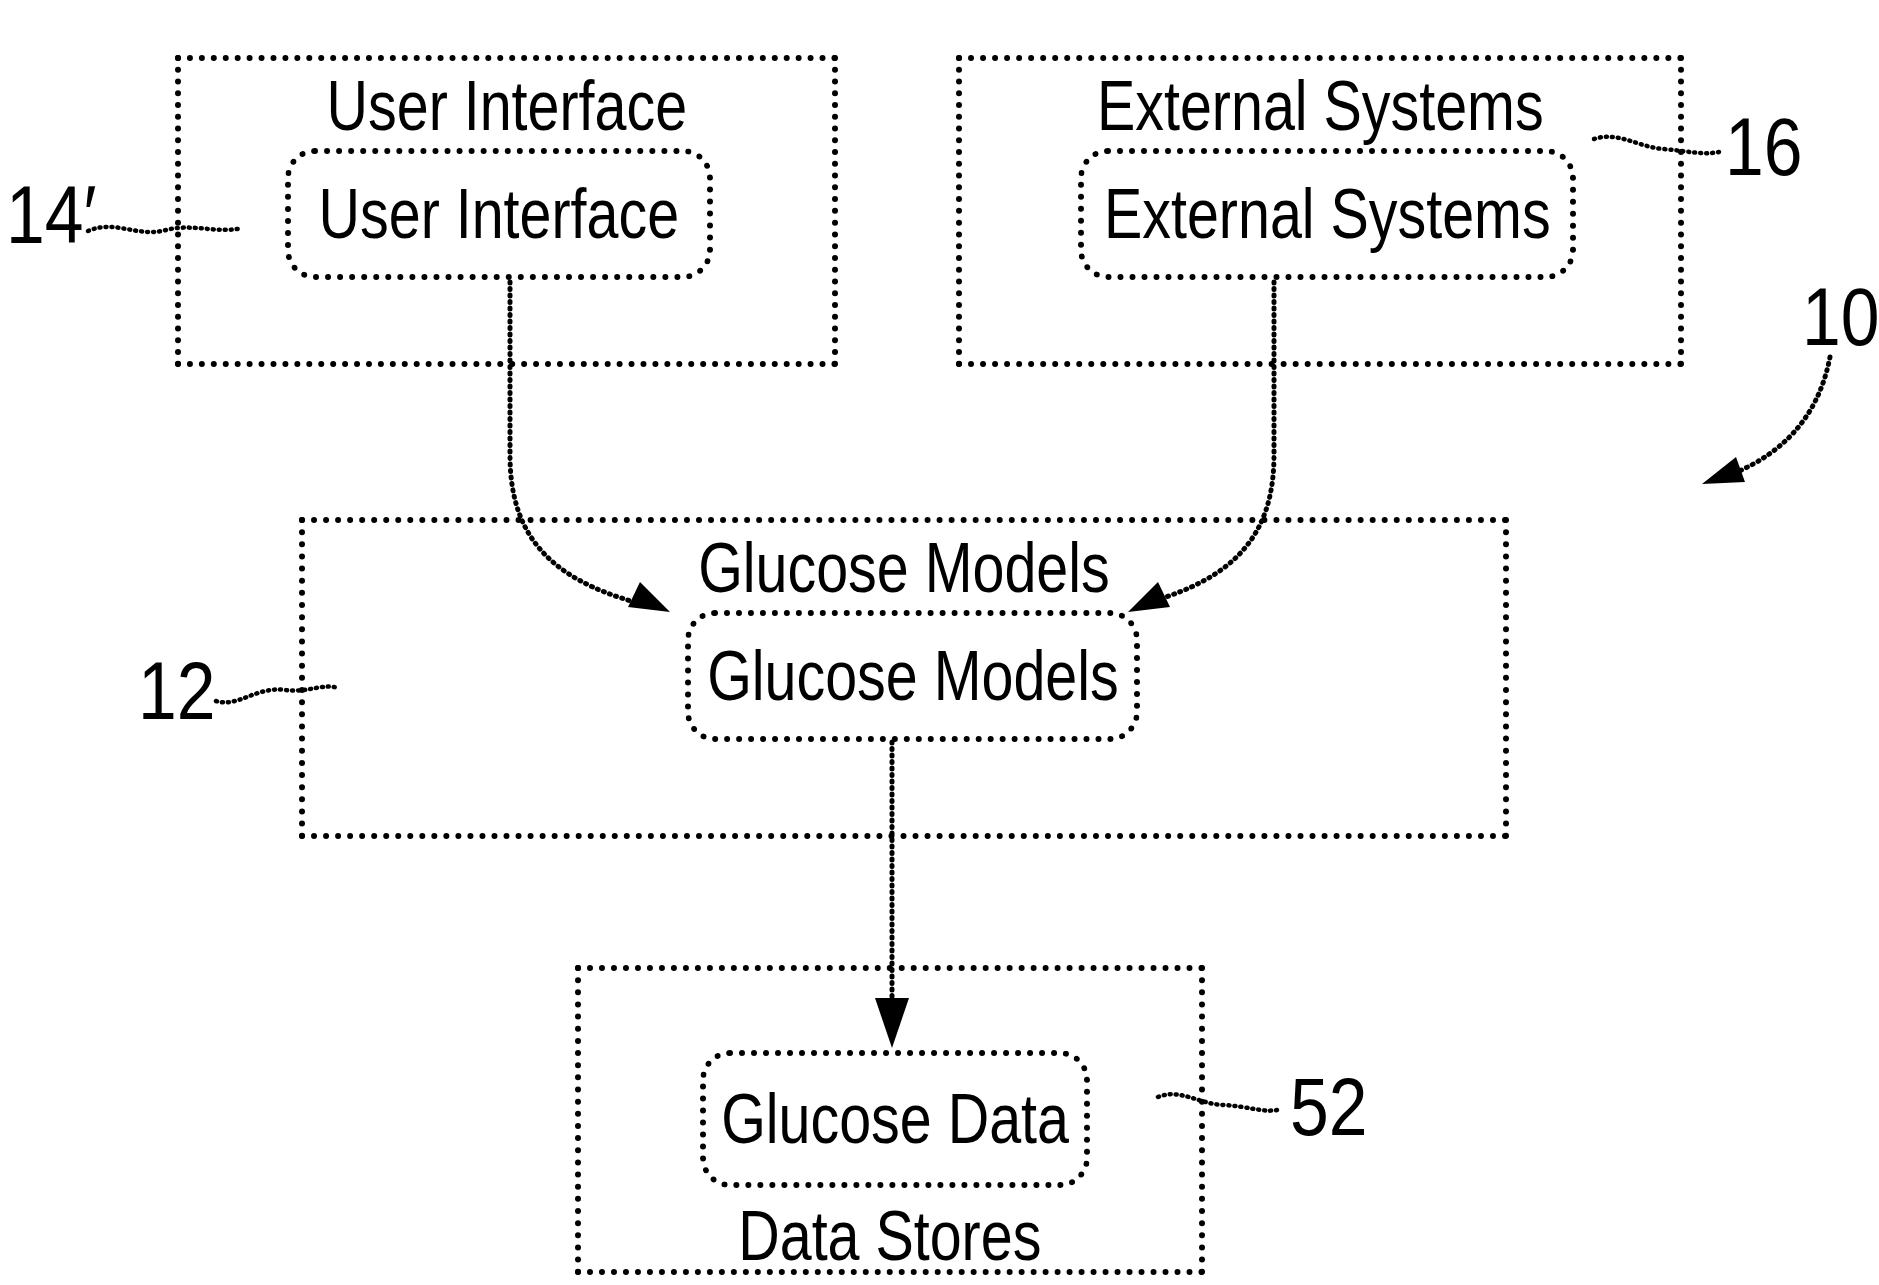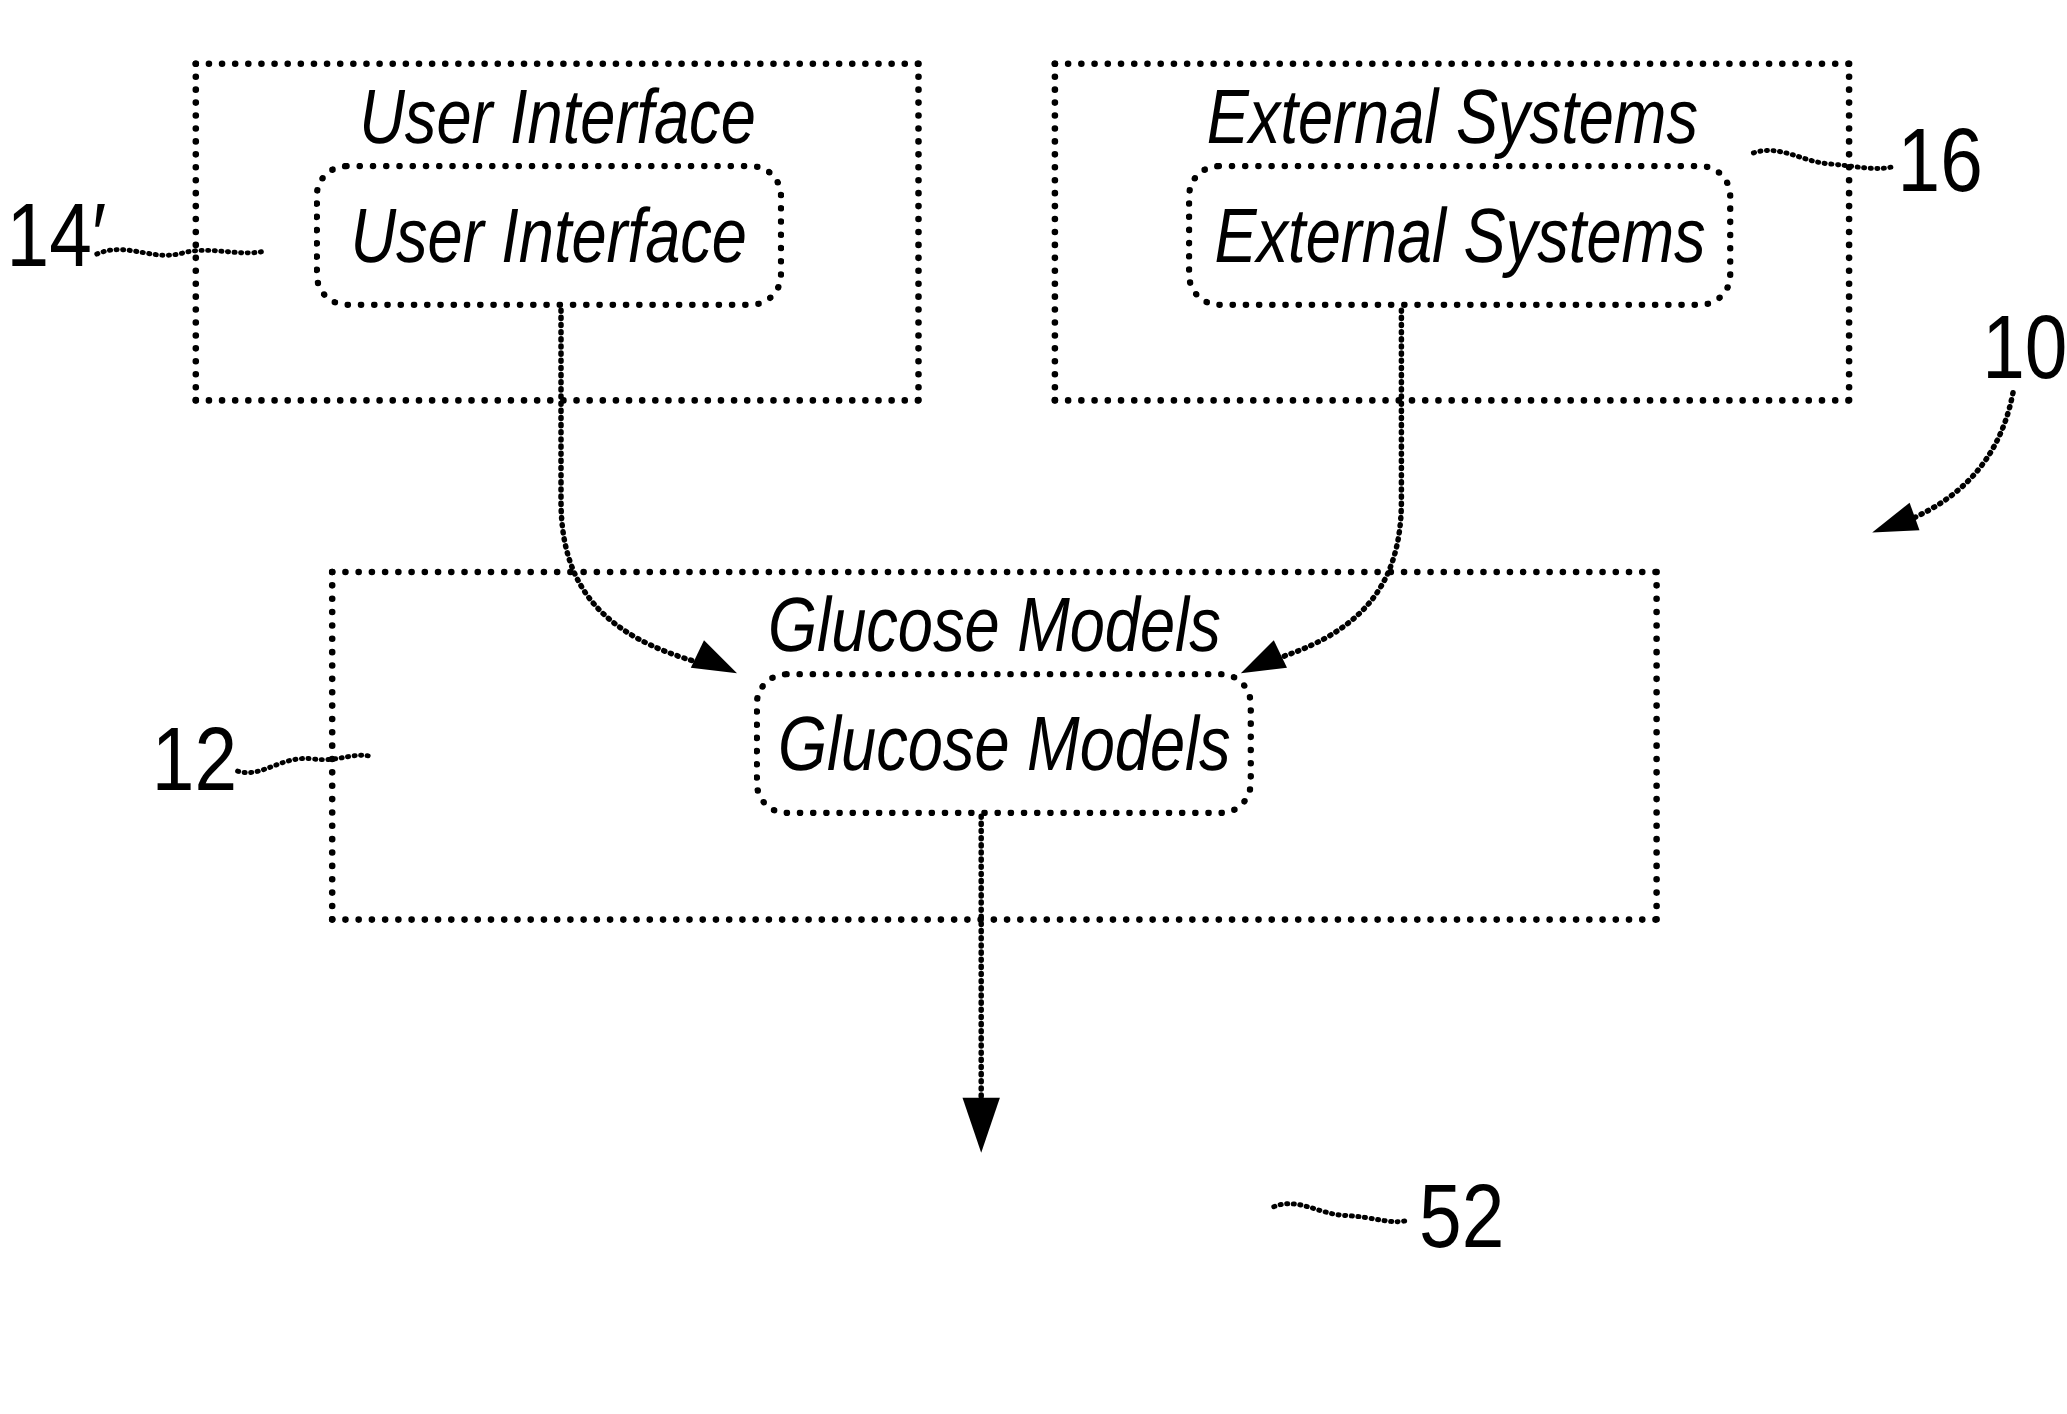--- a/index.html
+++ b/index.html
@@ -14,21 +14,20 @@
     height: 1285px;
     background: #ffffff;
     overflow: hidden;
     color: #000;
   }
   .outer-box {
     position: absolute;
     box-sizing: border-box;
     border: 6px dotted #000;
     background: transparent;
-    font-style: italic;
   }
   .inner-box {
     position: absolute;
     box-sizing: border-box;
     border: 6px dotted #000;
     border-radius: 30px;
     display: flex;
     align-items: center;
     justify-content: center;
     background: transparent;
@@ -111,20 +110,28 @@
 
   <div class="outer-box" style="left:299px; top:517px; width:1210px; height:322px;">
     <div class="box-title" style="top:10px;">
       <span class="cond">Glucose Models</span>
     </div>
     <div class="inner-box" style="left:380px; top:87px; width:455px; height:132px;">
       <span class="cond inner-label">Glucose Models</span>
     </div>
   </div>
 
+  <div class="outer-box" style="left:575px; top:965px; width:630px; height:310px;">
+    <div class="inner-box" style="left:119px; top:79px; width:390px; height:138px;">
+      <span class="cond inner-label">Glucose Data</span>
+    </div>
+    <div class="box-title" style="top:230px;">
+      <span class="cond">Data Stores</span>
+    </div>
+  </div>
 
   <div class="ref-num" style="left:6px; top:174px;">14′</div>
   <div class="ref-num" style="left:1725px; top:106px;">16</div>
   <div class="ref-num" style="left:138px; top:650px;">12</div>
   <div class="ref-num" style="left:1290px; top:1066px;">52</div>
   <div class="ref-num" style="left:1802px; top:276px;">10</div>
 
   <svg id="connector-layer" viewBox="0 0 1879 1285" xmlns="http://www.w3.org/2000/svg">
 
     <path class="conn" d="M 510 282 L 510 455 C 510 532 546 578 638 603"></path>

